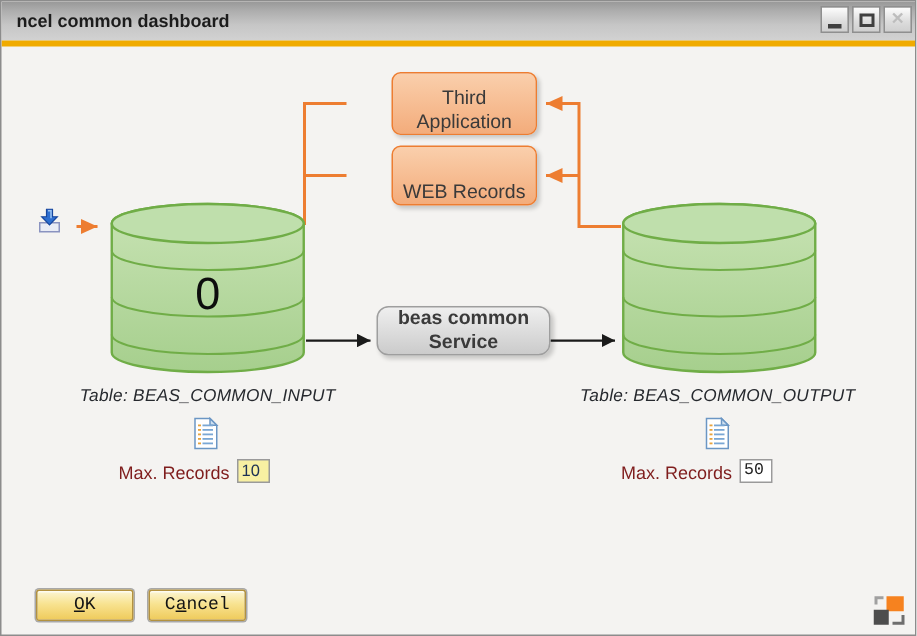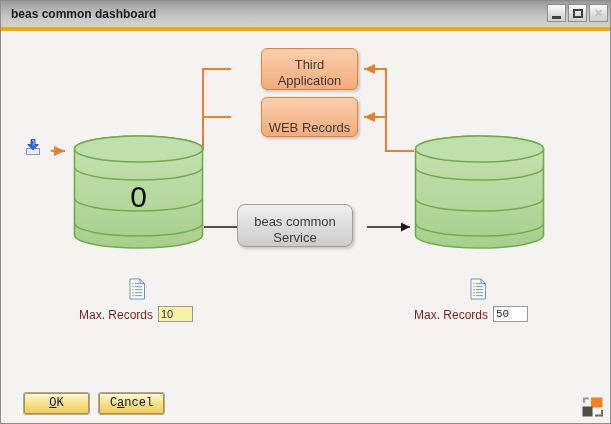--- a/index.html
+++ b/index.html
@@ -53,21 +53,21 @@
   .table-label {
     position:absolute; z-index:2; width:195px; text-align:center;
     font-style:italic; font-size:11.5px; color:#26292e; letter-spacing:0.2px;
   }
   .doc-icon, .import-icon, .beas-logo { position:absolute; z-index:2; }
   .maxrec-label {
     position:absolute; z-index:2; width:92px; text-align:right;
     font-size:12px; color:#7f1d1d;
   }
   .maxrec-input {
-    position:absolute; z-index:2; width:35px; height:16px;
+    position:absolute; z-index:2; width:22px; height:16px;
     border:1px solid #9a9a9a; font-family:"Liberation Sans", sans-serif;
     font-size:11px; color:#222; padding:0 2px;
   }
   .yellow-field { background:#F8F0A2; color:#1d3154; }
   .white-field { background:#ffffff;font-family:Liberation Mono, monospace; }
   
   .btn {
     position:absolute; width:65px; height:21px; z-index:2;
     background:linear-gradient(180deg,#FCF6D4 0%,#F8E391 45%,#EFCB5C 100%);
     border:1px solid #b3923f; border-radius:2px;
@@ -76,21 +76,21 @@
     font-family:Liberation Mono, monospace; cursor:default;
   }
   .mnemonic { text-decoration:underline; }
 </style>
 </head>
 <body>
 
 <div class="window">
 
   <div class="titlebar">
-    <span class="title-text">beas common dashboard</span>
+    <span class="title-text">ncel common dashboard</span>
     <div class="win-controls">
       <div class="win-btn" title="Minimize">
         <span class="glyph-min"></span>
       </div>
       <div class="win-btn" title="Maximize">
         <span class="glyph-max"></span>
       </div>
       <div class="win-btn" title="Close">
         <span class="glyph-close">✕</span>
       </div>
@@ -122,21 +122,21 @@
       <polyline points="366,196 409,196" fill="none" stroke-width="1.5" marker-end="url(#arrowB)" stroke="#1a1a1a"></polyline>
     </svg>
 
     <div class="dbox orange-box" style="left:260px; top:17px; width:97px; height:42px;">
       <span>Third Application</span>
     </div>
     <div class="dbox orange-box" style="left:260px; top:66px; width:97px; height:40px;">
       <span>WEB Records</span>
     </div>
 
-    <div class="dbox gray-box" style="left:236px; top:173px; width:116px; height:43px;">
+    <div class="dbox gray-box" style="left:250px; top:173px; width:116px; height:33px;font-weight:bold;">
       <span>beas common Service</span>
     </div>
 
     <svg class="import-icon" style="left:23px; top:107px;" width="19" height="19" viewBox="0 0 19 19">
       <rect x="2.5" y="10.5" width="13" height="6" fill="#e9ecf5" stroke="#8a93c0"></rect>
       <path d="M7,1.5 h4 v5 h3.2 L9,12 3.8,6.5 H7 Z" fill="#2e6fd0" stroke="#17469e" stroke-width="0.8"></path>
       <path d="M8,2.5 h2 v5" fill="none" stroke="#9cc3f2" stroke-width="1"></path>
     </svg>
 
     <svg class="cylinder" style="left:72px; top:103px;" width="131" height="116" viewBox="0 0 131 116">
@@ -155,20 +155,22 @@
     <div class="cyl-count" style="left:72px; top:149px;">0</div>
 
     <svg class="cylinder" style="left:413px; top:103px;" width="131" height="116" viewBox="0 0 131 116">
       <path d="M1.5,15 A64,13 0 0 1 129.5,15 L129.5,101 A64,13 0 0 1 1.5,101 Z" fill="url(#cylg)" stroke="#70AD47" stroke-width="1.6"></path>
       <ellipse cx="65.5" cy="15" rx="64" ry="13" fill="#BFDFAC" stroke="#70AD47" stroke-width="1.6"></ellipse>
       <path d="M1.5,33 A64,13 0 0 0 129.5,33" fill="none" stroke="#70AD47" stroke-width="1.4"></path>
       <path d="M1.5,64 A64,13 0 0 0 129.5,64" fill="none" stroke="#70AD47" stroke-width="1.4"></path>
       <path d="M1.5,89 A64,13 0 0 0 129.5,89" fill="none" stroke="#70AD47" stroke-width="1.4"></path>
     </svg>
 
+    <div class="table-label" style="left:40px; top:227px;">Table: BEAS_COMMON_INPUT</div>
+    <div class="table-label" style="left:380px; top:227px;">Table: BEAS_COMMON_OUTPUT</div>
 
     <svg class="doc-icon" style="left:128px; top:247px;" width="17" height="22" viewBox="0 0 17 22">
       <path d="M1,1 H11 L15.5,5.5 V21 H1 Z" fill="#ffffff" stroke="#6b96c4"></path>
       <path d="M11,1 L15.5,5.5 H11 Z" fill="#cfe0f0" stroke="#6b96c4"></path>
       <g>
         <rect x="3" y="5" width="2" height="1.2" fill="#E8A33D"></rect>
           <rect x="6" y="5" width="7" height="1.2" fill="#7aa7d4"></rect>
         <rect x="3" y="8" width="2" height="1.2" fill="#E8A33D"></rect>
           <rect x="6" y="8" width="7" height="1.2" fill="#7aa7d4"></rect>
         <rect x="3" y="11" width="2" height="1.2" fill="#E8A33D"></rect>

